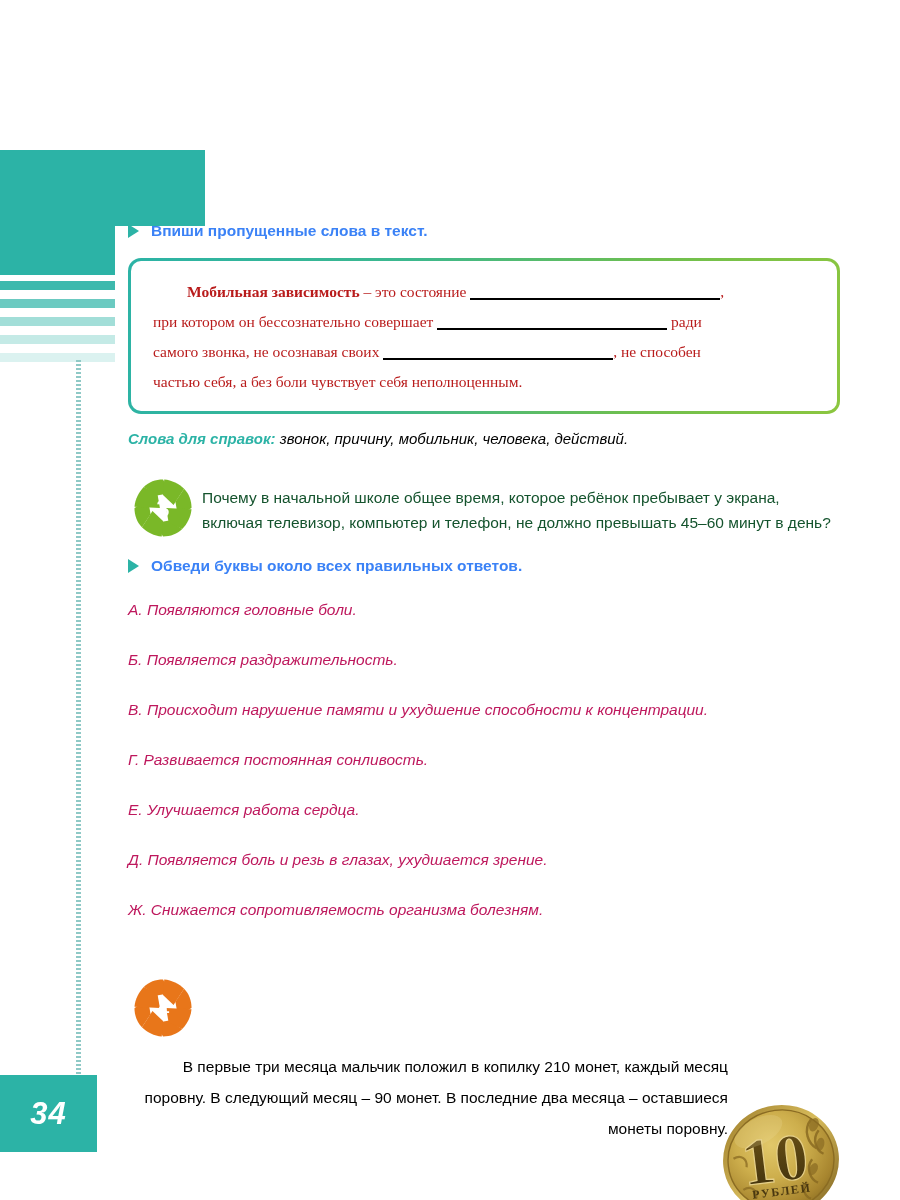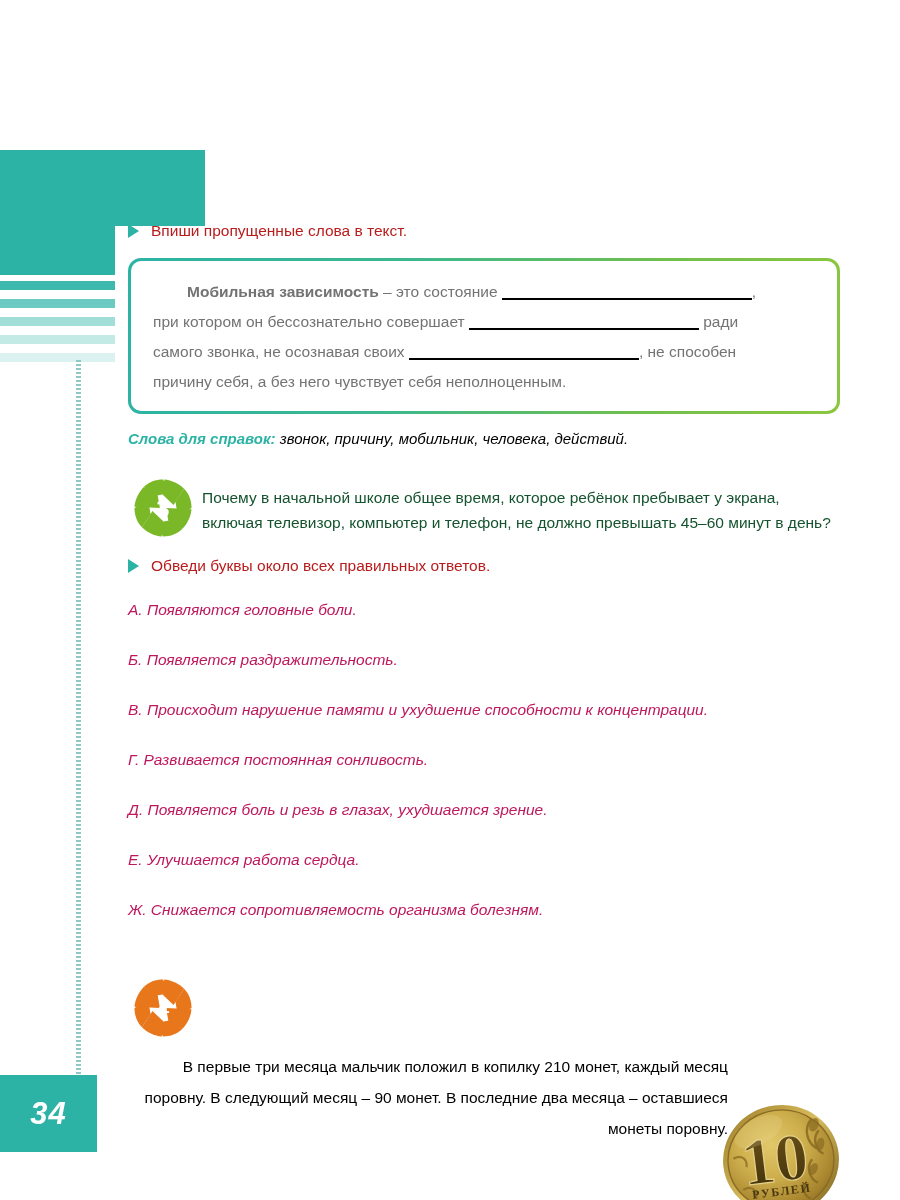--- a/index.html
+++ b/index.html
@@ -90,23 +90,23 @@
     position: absolute;
     left: 128px;
     top: 0;
     width: 712px;
   }
 
   
   .instruction {
     display: flex;
     align-items: center;
-    font-weight: normal;
-    font-size: 15.5px;
-    color: #b91c1c;
+    font-weight: bold;
+    font-size: 15.5px;
+    color: #3b82f6;
   }
   .tri-bullet {
     width: 0;
     height: 0;
     border-top: 7px solid transparent;
     border-bottom: 7px solid transparent;
     border-left: 11px solid #2CB3A6;
     margin-right: 12px;
     flex: none;
   }
@@ -118,23 +118,24 @@
     padding: 3px;
     background: linear-gradient(100deg, #2CB3A6 0%, #3CB88E 38%, #6FBF4E 72%, #8CC63F 100%);
   }
   .fill-box-inner {
     background: #ffffff;
     border-radius: 10px;
     padding: 16px 22px 14px 22px;
   }
   .fill-line {
     font-size: 15.5px;
-    color: #737373;
+    color: #b91c1c;
     line-height: 30px;
     white-space: nowrap;
+    font-family: Liberation Serif, serif;
   }
   .fill-line.indent { text-indent: 34px; }
   .fill-line b { font-weight: bold; }
   .blank {
     display: inline-block;
     border-bottom: 2px solid #000000;
     vertical-align: -3px;
   }
   .b-xl { width: 250px; }
   .b-lg { width: 230px; }
@@ -248,21 +249,21 @@
         <span class="blank b-lg"></span>
         <span>ради</span>
       </div>
 
       <div class="fill-line">
         <span>самого звонка, не осознавая своих</span>
         <span class="blank b-lg"></span><span>, не способен</span>
       </div>
 
 
-      <div class="fill-line">причину себя, а без него чувствует себя неполноценным.</div>
+      <div class="fill-line">частью себя, а без боли чувствует себя неполноценным.</div>
 
     </div>
   </div>
 
   <div class="ref-words">
     <span class="label">Слова для справок:</span>
     <span>звонок, причину, мобильник, человека, действий.</span>
   </div>
 
   <div class="question q3">
@@ -285,22 +286,22 @@
   <div class="instruction instruction-2">
     <span class="tri-bullet"></span>
     <span>Обведи буквы около всех правильных ответов.</span>
   </div>
 
   <div class="options">
     <div class="option">А. Появляются головные боли.</div>
     <div class="option">Б. Появляется раздражительность.</div>
     <div class="option">В. Происходит нарушение памяти и ухудшение способности к концентрации.</div>
     <div class="option">Г. Развивается постоянная сонливость.</div>
+    <div class="option">Е. Улучшается работа сердца.</div>
     <div class="option">Д. Появляется боль и резь в глазах, ухудшается зрение.</div>
-    <div class="option">Е. Улучшается работа сердца.</div>
     <div class="option">Ж. Снижается сопротивляемость организма болезням.</div>
   </div>
 
   <div class="question q4">
     <svg class="badge" viewBox="0 0 100 100">
       <g fill="#E8761A">
         <path d="M50 4 C38 4 27 8 19 16 L40 30 L63 26 Z"></path>
         <path d="M96 50 C96 38 92 27 84 19 L70 40 L74 63 Z"></path>
         <path d="M50 96 C62 96 73 92 81 84 L60 70 L37 74 Z"></path>
         <path d="M4 50 C4 62 8 73 16 81 L30 60 L26 37 Z"></path>

